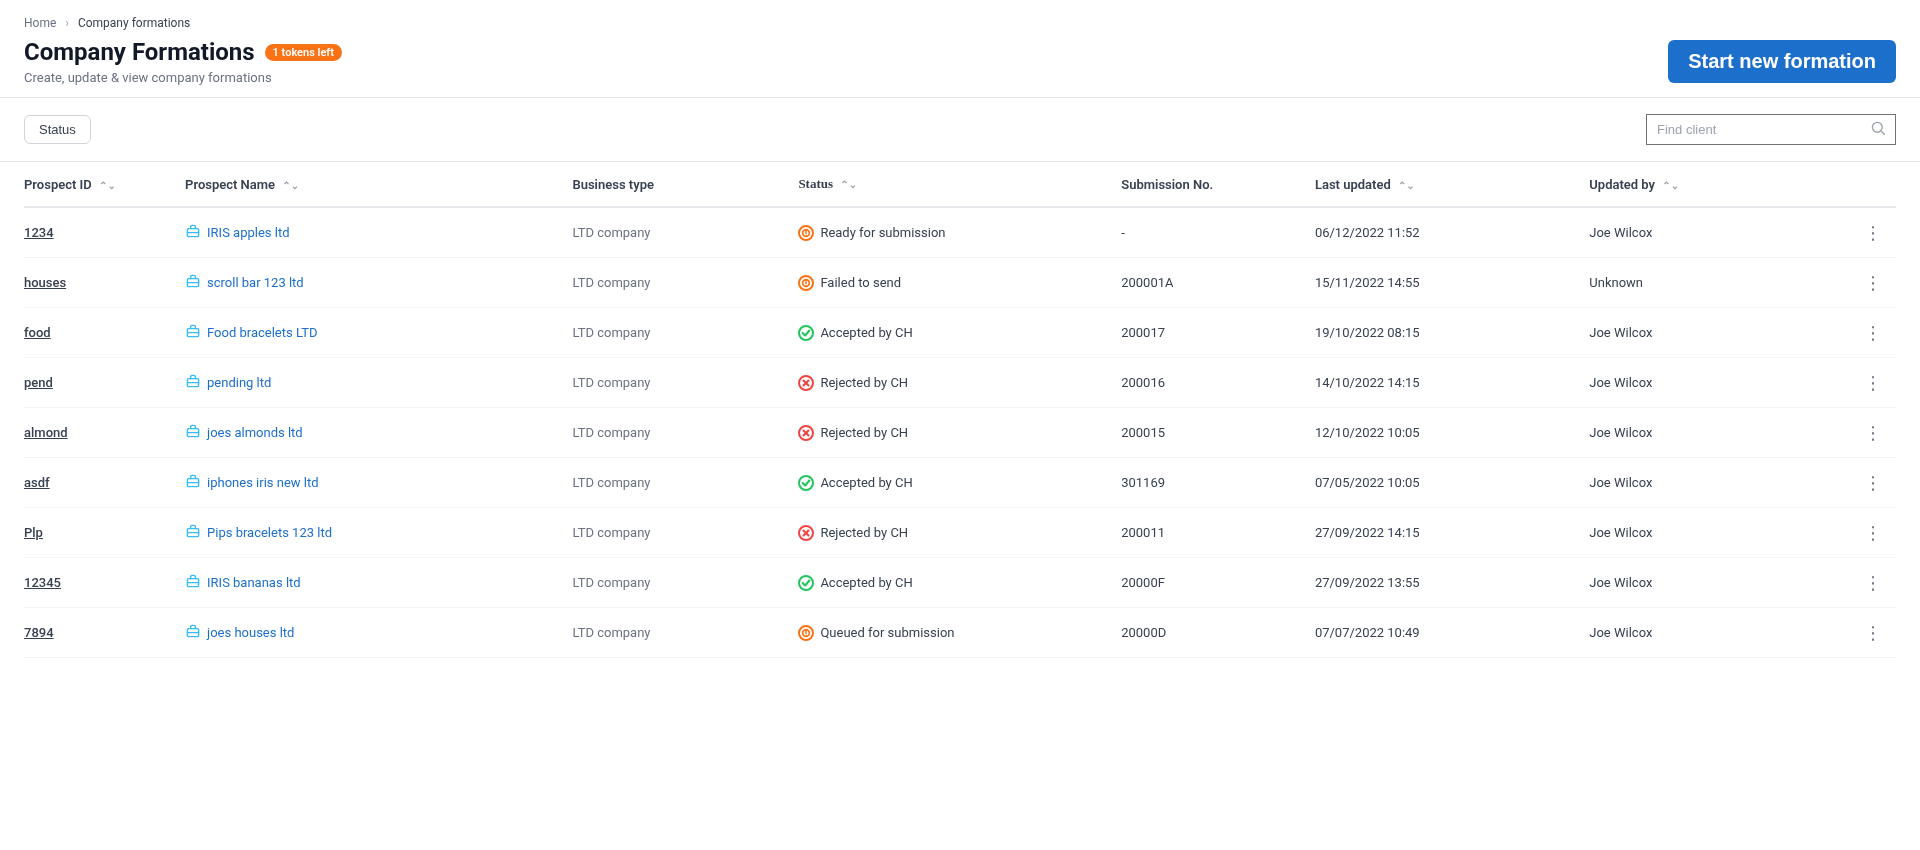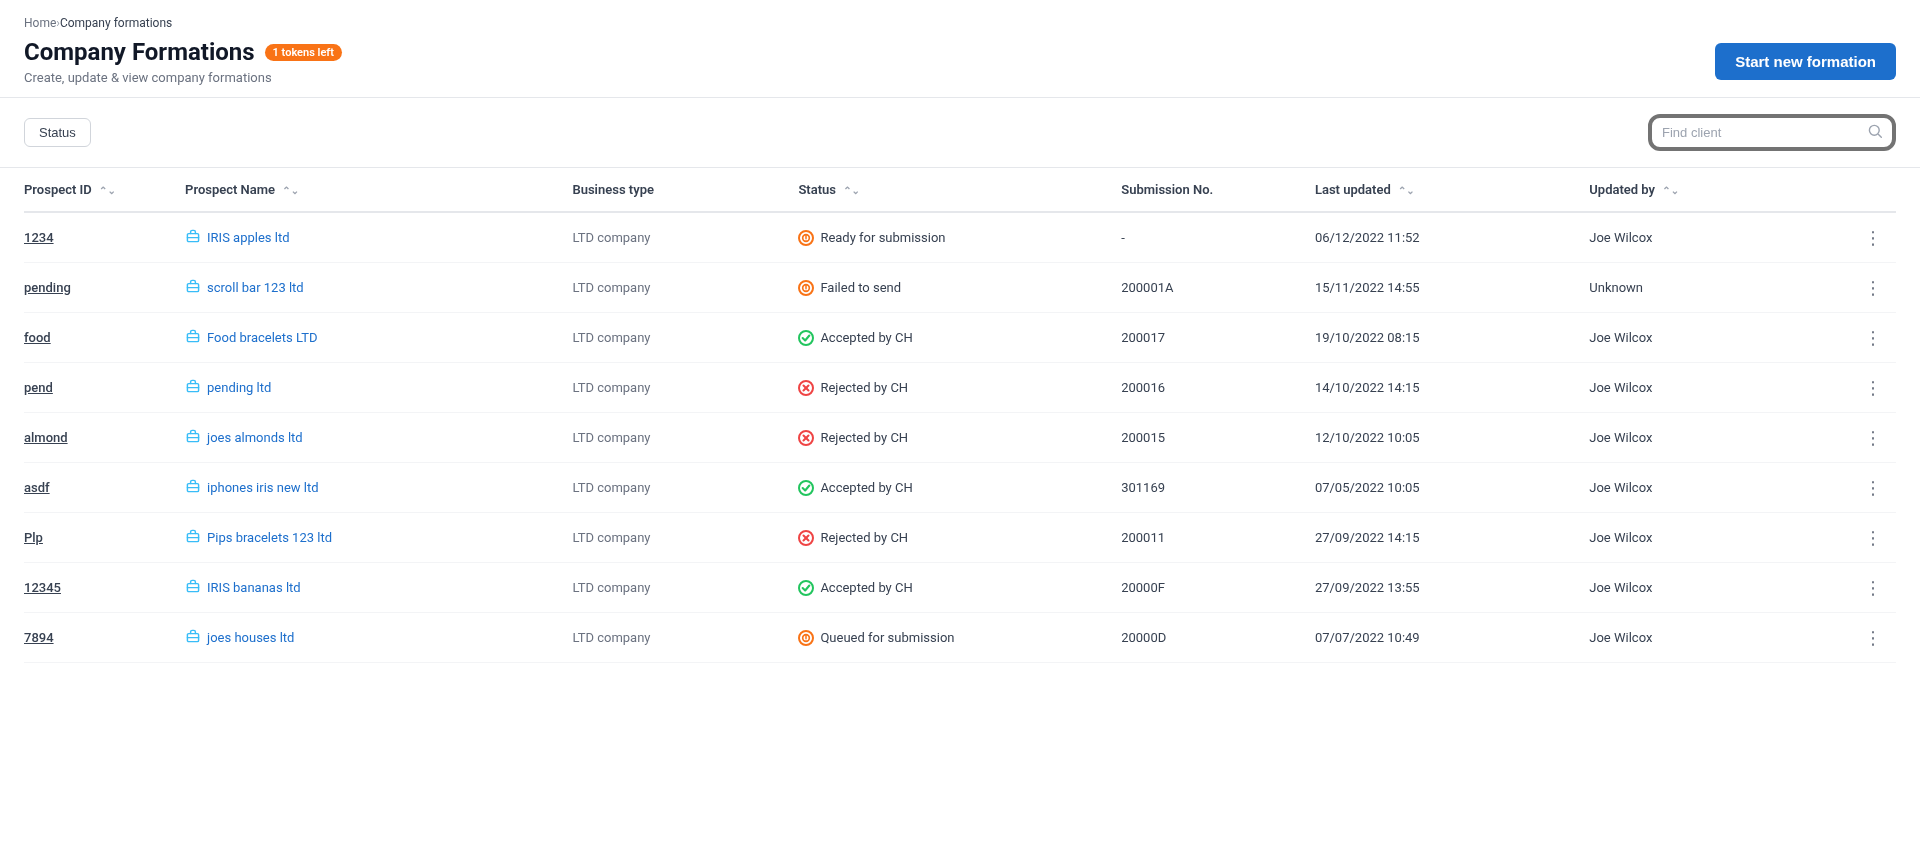--- a/index.html
+++ b/index.html
@@ -2,35 +2,35 @@
 <html><head>
   <meta charset="utf-8">
   <style>
     * { box-sizing: border-box; margin: 0; padding: 0; }
     body { font-family: -apple-system, BlinkMacSystemFont, 'Segoe UI', Roboto, sans-serif; background: #f8f9fa; color: #333; font-size: 14px; }
 
     .page-wrapper { background: #fff; min-height: 850px; }
 
     
     .header { padding: 16px 24px 12px; border-bottom: 1px solid #e5e7eb; background: #fff; }
-    .breadcrumb { display: flex; align-items: center; gap: 0; font-size: 12px; color: #6b7280; margin-bottom: 8px; }
+    .breadcrumb { display: flex; align-items: center; gap: 9px; font-size: 12px; color: #6b7280; margin-bottom: 8px; }
     .breadcrumb a { color: #6b7280; text-decoration: none; }
     .breadcrumb-sep { color: #9ca3af; }
     .breadcrumb-current { color: #374151; }
     .header-row { display: flex; align-items: center; justify-content: space-between; }
     .title-area { display: flex; align-items: center; gap: 10px; }
     .page-title { font-size: 24px; font-weight: 700; color: #111827; }
     .tokens-badge { background: #f97316; color: #fff; font-size: 11px; font-weight: 600; padding: 2px 8px; border-radius: 12px; white-space: nowrap; }
     .subtitle { font-size: 13px; color: #6b7280; margin-top: 4px; }
-    .btn-primary { background: #1d6fcc; color: #fff; border: none; padding: 10px 20px; border-radius: 6px; font-size: 15px; font-weight: 600; cursor: pointer; white-space: nowrap; }
+    .btn-primary { background: #1d6fcc; color: #fff; border: none; padding: 10px 20px; border-radius: 6px; font-size: 20px; font-weight: 600; cursor: pointer; white-space: nowrap; }
 
     
     .toolbar { display: flex; align-items: center; justify-content: space-between; padding: 16px 24px; background: #fff; border-bottom: 1px solid #e5e7eb; }
     .btn-filter { background: #fff; border: 1px solid #d1d5db; color: #374151; padding: 6px 14px; border-radius: 6px; font-size: 13px; cursor: pointer; }
-    .search-box { display: flex; align-items: center; border: 4px solid #737373; border-radius: 12px; padding: 6px 10px; gap: 6px; background: #fff; min-width: 240px; }
+    .search-box { display: flex; align-items: center; border: 1px solid #737373; border-radius: 0; padding: 6px 10px; gap: 14px; background: #fff; min-width: 240px; }
     .search-input { border: none; outline: none; font-size: 13px; color: #374151; width: 200px; background: transparent; }
     .search-input::placeholder { color: #9ca3af; }
     .search-icon-svg { color: #9ca3af; flex-shrink: 0; }
 
     
     .table-container { padding: 0 24px; background: #fff; }
     table { width: 100%; border-collapse: collapse; }
     thead tr { border-bottom: 2px solid #e5e7eb; }
     th { padding: 14px 8px 14px 0; text-align: left; font-size: 13px; font-weight: 600; color: #374151; white-space: nowrap; }
     th .sort-icon { display: inline-flex; align-items: center; margin-left: 4px; color: #9ca3af; font-size: 10px; }
@@ -52,21 +52,21 @@
     .status-dot { width: 16px; height: 16px; border-radius: 50%; display: flex; align-items: center; justify-content: center; flex-shrink: 0; font-size: 10px; }
     .status-ready { border: 2px solid #f97316; color: #f97316; background: transparent; }
     .status-accepted { border: 2px solid #22c55e; color: #22c55e; background: transparent; }
     .status-rejected { border: 2px solid #ef4444; color: #ef4444; background: transparent; }
 
     .menu-dots { cursor: pointer; color: #6b7280; font-size: 18px; padding: 4px 6px; border-radius: 4px; }
 
     .col-prospect-id { width: 90px; }
     .col-prospect-name { width: 240px; }
     .col-business-type { width: 140px; }
-    .col-status { width: 200px; }
+    .col-status { width: 200px; font-family: Liberation Serif, serif; }
     .col-submission { width: 120px; }
     .col-last-updated { width: 170px; }
     .col-updated-by { width: 140px; }
     .col-actions { width: 50px; }
   </style>
 </head>
 <body>
 
 <div class="page-wrapper">
 
@@ -163,21 +163,21 @@
       </div>
     </td>
     <td class="submission">-</td>
     <td class="last-updated">06/12/2022 11:52</td>
     <td class="updated-by">Joe Wilcox</td>
     <td class="actions">
       <span class="menu-dots" title="More options">⋮</span>
     </td>
   </tr>
           <tr>
-    <td class="prospect-id">pending</td>
+    <td class="prospect-id">houses</td>
     <td class="prospect-name">
       <a href="#" class="prospect-name-link">
         <span class="briefcase-icon">
           <svg width="16" height="16" viewBox="0 0 20 20" fill="none" stroke="#38bdf8" stroke-width="1.8" stroke-linecap="round" stroke-linejoin="round">
             <rect x="3" y="7" width="14" height="10" rx="1.5"></rect>
             <path d="M7 7V5a2 2 0 0 1 2-2h2a2 2 0 0 1 2 2v2"></path>
             <line x1="3" y1="12" x2="17" y2="12"></line>
           </svg>
         </span>
         <span>scroll bar 123 ltd</span>

